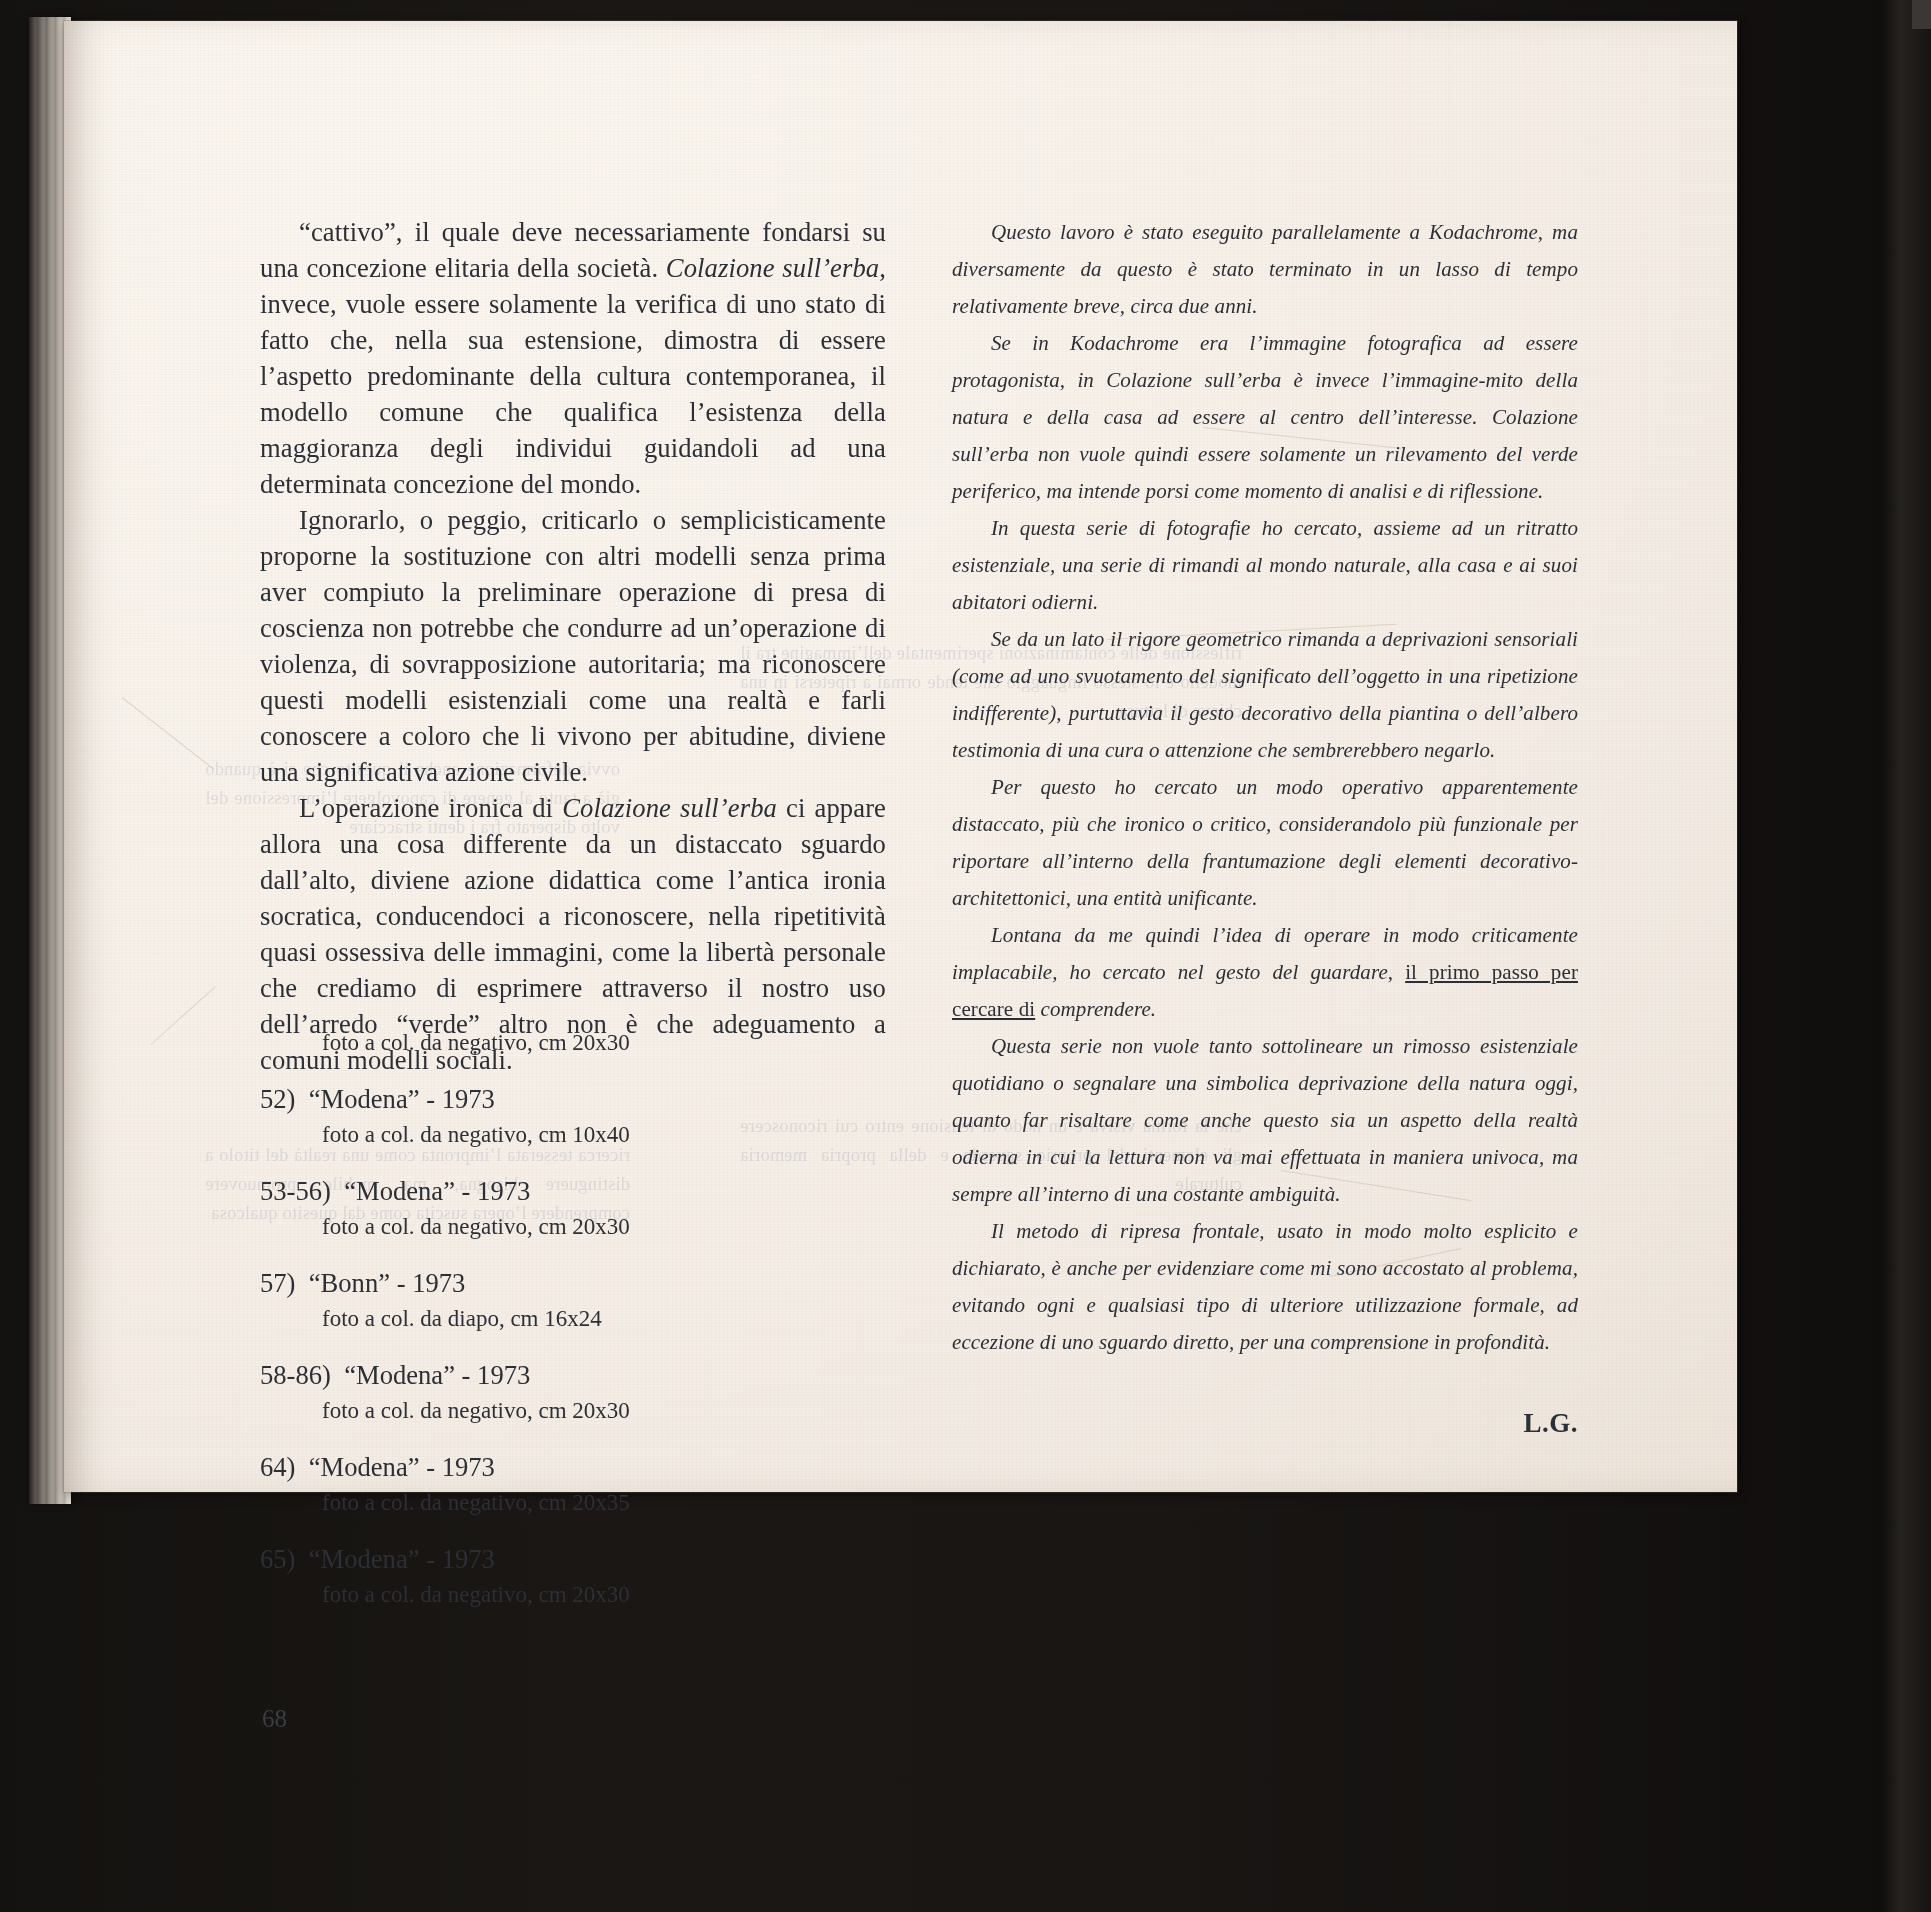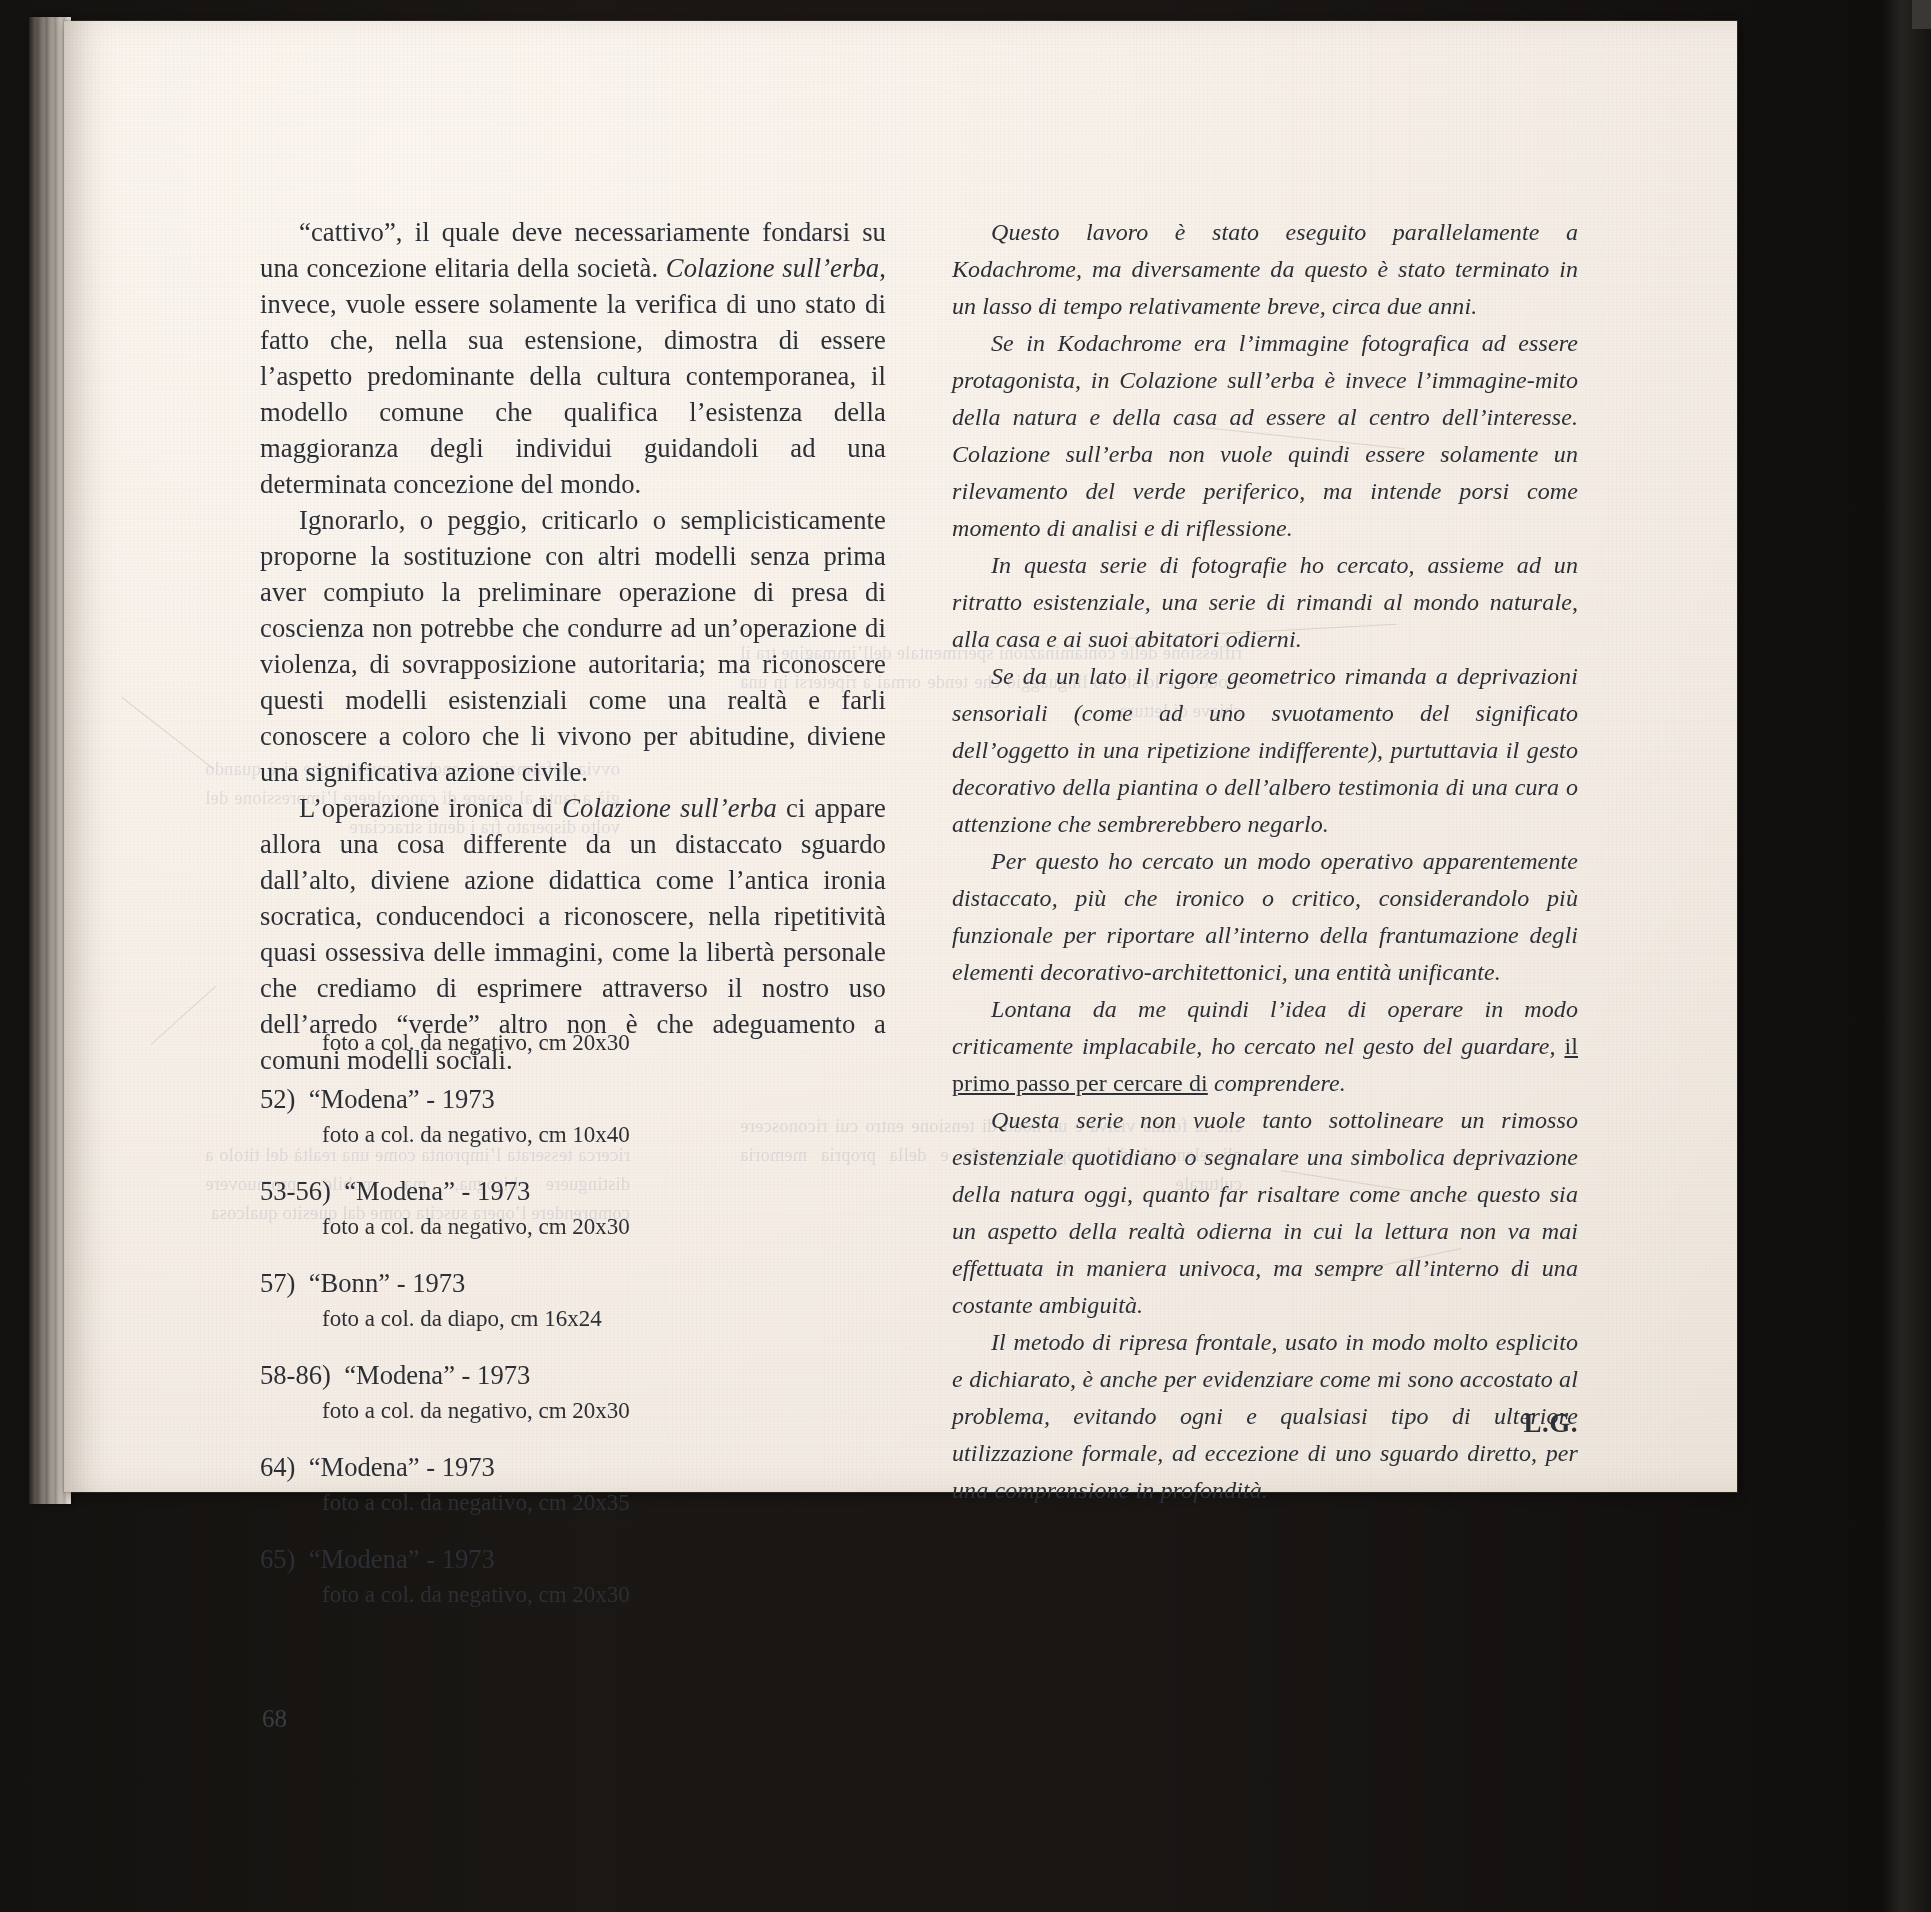--- a/index.html
+++ b/index.html
@@ -120,21 +120,21 @@
     margin: 0;
     font-size: 26.6px;
     line-height: 36px;
     text-align: justify;
     text-indent: 39px;
     letter-spacing: 0.1px;
     -webkit-font-smoothing: antialiased;
   }
   .col-right p {
     font-style: italic;
-    font-size: 24px;
+    font-size: 21px;
     line-height: 37px;
     letter-spacing: 0.1px;
   }
   .col em { font-style: italic; }
   .col-right em.roman { font-style: normal; text-decoration: underline; }
 
   
   .catalog {
     position: absolute;
     left: 196px;

